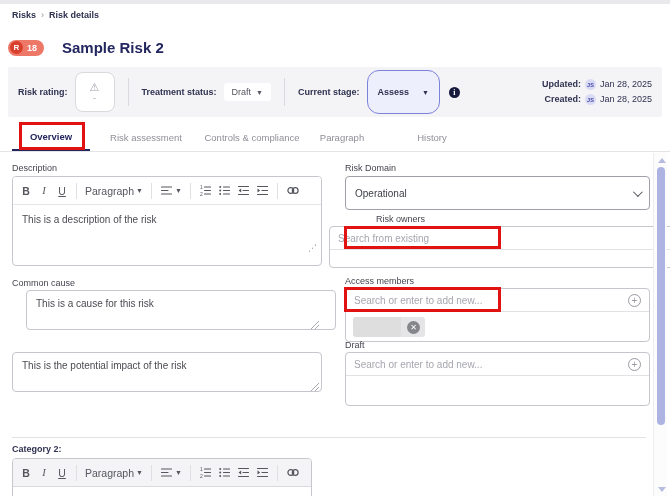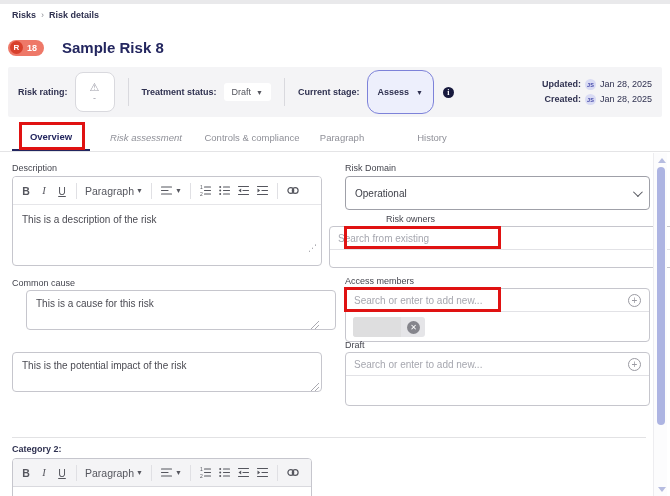--- a/index.html
+++ b/index.html
@@ -28,21 +28,21 @@
     background:#f4f4f6; border-radius:2px; display:flex; align-items:center; padding:0 10px; }
   .sb-label { font-size:9px; font-weight:bold; color:#2f3150; white-space:nowrap; }
   .rating-box { width:40px; height:40px; background:#fff; border:1px solid #d9d9de; border-radius:8px;
     margin-left:7px; display:flex; flex-direction:column; align-items:center; justify-content:center; cursor:pointer; }
   .rating-box .warn { font-size:11px; color:#a0a0ab; line-height:12px; }
   .rating-box .dash { font-size:9px; color:#a0a0ab; line-height:10px; }
   .vdiv { width:1px; height:28px; background:#d9d9de; margin:0 13px; }
   .draft-box { background:#fff; border-radius:3px; margin-left:7px; padding:4px 8px;
     font-size:9px; color:#55565e; display:flex; align-items:center; gap:5px; cursor:pointer; }
   .stage-pill { border:1.5px solid #7d82d9; background:#edeffc; border-radius:12px; margin-left:7px;
-    padding:16px 10px; font-size:9px; font-weight:bold; color:#2f3150; display:flex; align-items:center; gap:7px; cursor:pointer; }
+    padding:16px 10px; font-size:9px; font-weight:bold; color:#2f3150; display:flex; align-items:center; gap:13px; cursor:pointer; }
   .caret { font-size:7px; color:#55565e; line-height:7px; }
   .stage-pill .caret { color:#2f3150; }
   .info-icon { width:11px; height:11px; border-radius:50%; background:#17193d; color:#fff;
     font-size:8px; font-weight:bold; display:flex; align-items:center; justify-content:center;
     margin-left:9px; font-family:"Liberation Serif", serif; cursor:pointer; }
   .sb-spacer { flex:1; }
   .sb-dates { display:flex; flex-direction:column; gap:4px; align-items:flex-end; }
   .date-row { display:flex; align-items:flex-start; gap:4px; font-size:9px; color:#2f3150; }
   .date-row .dlabel { font-weight:bold; }
   .avatar { width:11px; height:11px; border-radius:50%; background:#d9dbf4; color:#4448a8;
@@ -126,21 +126,21 @@
     <span class="crumb">Risks</span>
     <span class="sep">›</span>
     <span class="crumb">Risk details</span>
   </div>
 
   <div class="title-row">
     <div class="risk-badge">
       <span class="badge-circle">R</span>
       <span class="badge-score">18</span>
     </div>
-    <div class="page-title">Sample Risk 8</div>
+    <div class="page-title">Sample Risk 2</div>
   </div>
 
   <div class="status-bar">
     <span class="sb-label">Risk rating:</span>
     <div class="rating-box">
       <span class="warn">⚠︎</span>
       <span class="dash">-</span>
     </div>
     <div class="vdiv"></div>
     <span class="sb-label">Treatment status:</span>
@@ -165,21 +165,21 @@
       <div class="date-row">
         <span class="dlabel">Created:</span>
         <span class="avatar">JS</span>
         <span>Jan 28, 2025</span>
       </div>
     </div>
   </div>
 
   <div class="tabs" id="tabs">
       <div class="tab active" style="width: 78px;">Overview</div>
-      <div class="tab" style="width: 112px; font-style: italic;">Risk assessment</div>
+      <div class="tab" style="width: 112px;">Risk assessment</div>
       <div class="tab" style="width: 100px;">Controls &amp; compliance</div>
       <div class="tab" style="width: 80px;">Paragraph</div>
       <div class="tab" style="width: 100px;">History</div>
     </div>
   <div class="tab-divider"></div>
 
   <div class="abs flabel" style="left:12px; top:163px;">Description</div>
   <div class="abs rt-editor" style="left:12px; top:176px; width:310px; height:90px;">
     <div class="rt-toolbar">
         <span class="rt-btn bold">
@@ -268,21 +268,21 @@
     <textarea class="ta" style="height: 40px;">This is the potential impact of the risk</textarea>
     <span class="ta-grip"></span>
   </div>
 
   <div class="abs flabel" style="left:345px; top:163px;">Risk Domain</div>
   <div class="abs select-box" style="left:345px; top:176px; width:305px;">
     <span>Operational</span>
     <span class="chev"></span>
   </div>
 
-  <div class="abs flabel" style="left:350px; top:214px;padding-left:36px;">Risk owners</div>
+  <div class="abs flabel" style="left:340px; top:214px;padding-left:36px;">Risk owners</div>
   <div class="abs combo" style="left:329px; top:226px; width:357px; height:42px;">
     <div class="combo-input-row">
       <input class="combo-input" placeholder="Search from existing" style="">
     </div>
     <div class="combo-body"></div>
   </div>
 
   <div class="abs flabel" style="left:345px; top:276px;">Access members</div>
   <div class="abs combo" style="left:345px; top:288px; width:305px; height:54px;">
     <div class="combo-input-row">

